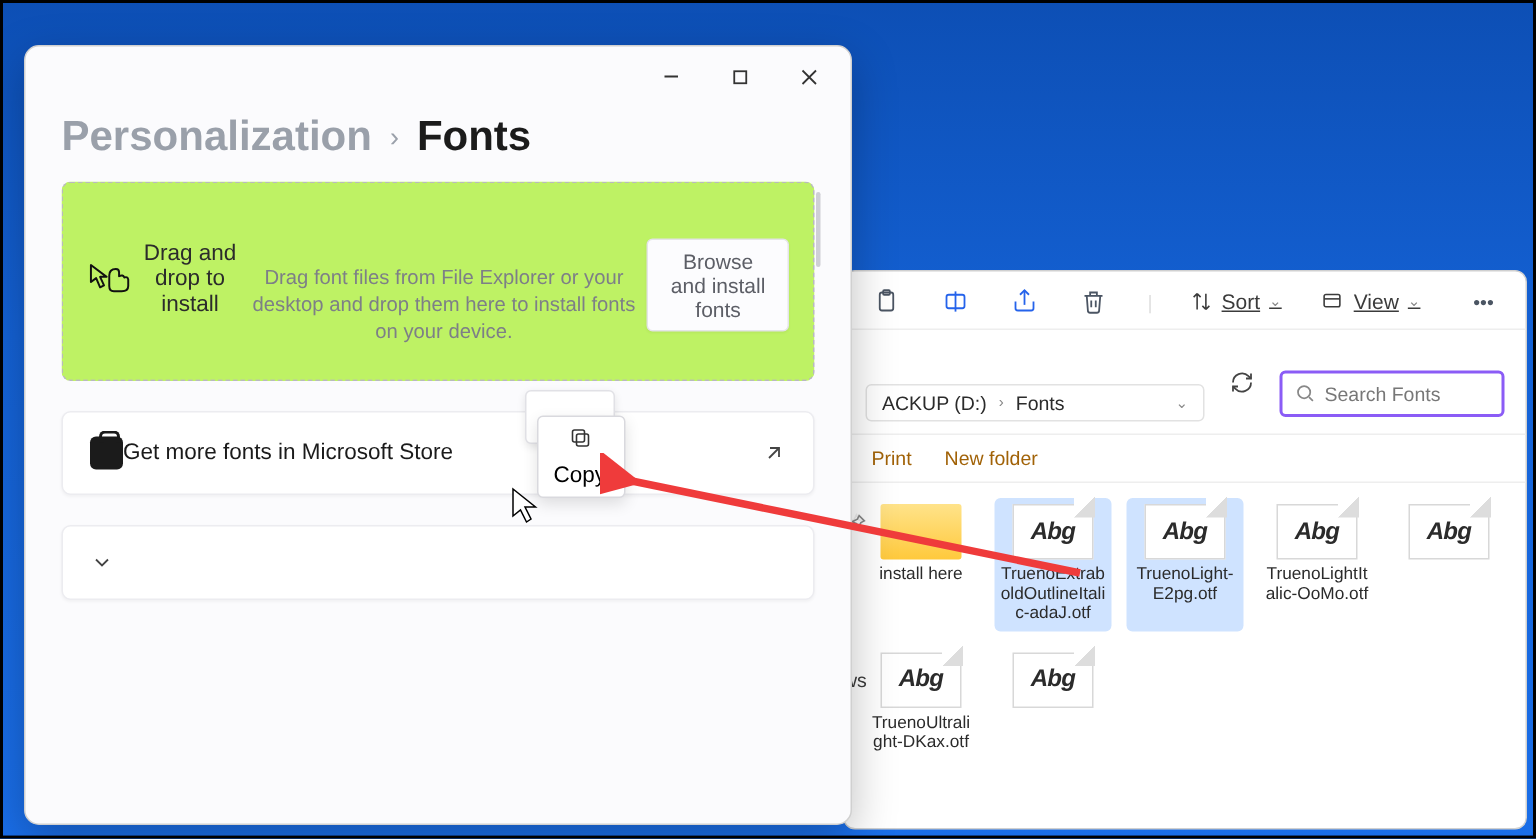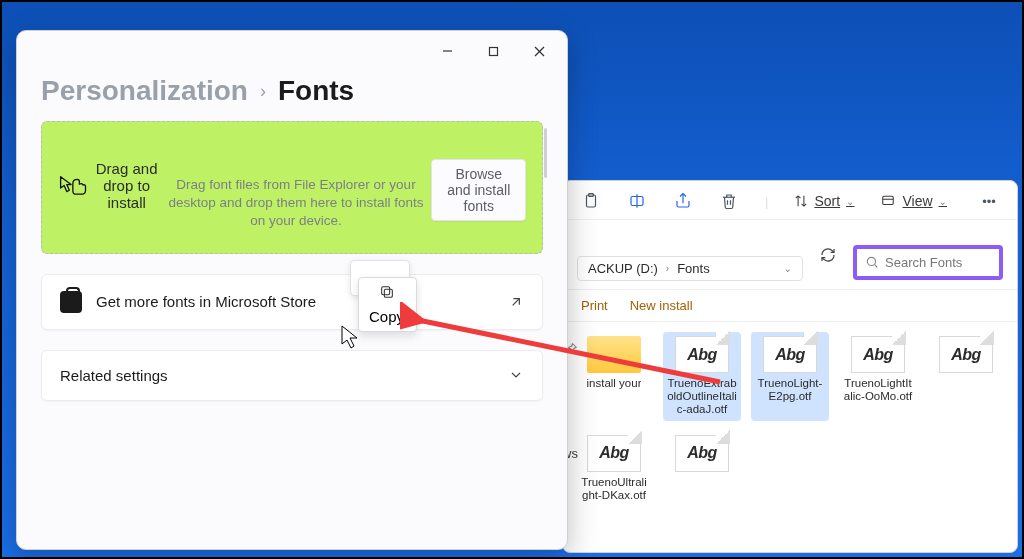--- a/index.html
+++ b/index.html
@@ -26,21 +26,21 @@
   border-bottom:1px solid #eee;
 }
 .tool-ic{width:20px;height:20px;display:flex;align-items:center;justify-content:center;color:#4b5563;}
 .tool-txt{display:flex;align-items:center;gap:6px;color:#3b3b3b;font-size:14px;text-decoration:underline;}
 .explorer-address{
   display:flex; align-items:center; gap:10px; padding:8px 14px; border-bottom:1px solid #eee;
 }
 .addrbar{flex:1;display:flex;align-items:center;gap:8px;border:1px solid #e2e2e2;border-radius:4px;padding:4px 10px;background:#fff;margin-top:28px;}
 .addrbar .chev{color:#888;font-size:10px;}
 .refresh{width:30px;height:30px;display:flex;align-items:center;justify-content:center;}
-.searchbox{width:150px;border:4px solid #8b5cf6;border-radius:4px;padding:6px 8px;display:flex;gap:6px;align-items:center;color:#777;margin-top:15px;}
+.searchbox{width:150px;border:2px solid #8b5cf6;border-radius:4px;padding:6px 8px;display:flex;gap:6px;align-items:center;color:#777;margin-top:15px;}
 .explorer-cmdbar{display:flex;gap:22px;padding:8px 18px;border-bottom:1px solid #eee;font-size:13px;}
 .cmd-link{color:#a16207;}
 .explorer-body{flex:1;padding:10px 12px;display:flex;flex-wrap:wrap;gap:10px 10px;align-content:flex-start;overflow:hidden;}
 .file-item{width:78px;display:flex;flex-direction:column;align-items:center;text-align:center;padding:4px;border-radius:4px;gap:4px;}
 .file-item.selected{background:#cfe3ff;}
 .file-ico{width:54px;height:37px;display:flex;align-items:center;justify-content:center;background:#fff;border:1px solid #d8d8d8;position:relative;}
 .file-ico.folder{background:linear-gradient(180deg,#ffe38a,#ffc93c);border:none;border-radius:2px;}
 .file-ico .fold{position:absolute;top:-6px;right:-2px;width:14px;height:14px;background:linear-gradient(135deg,#fff 50%,#ddd 50%);}
 .file-abg{font-style:italic;font-weight:600;font-size:16px;letter-spacing:-0.5px;}
 .file-abg.bold{font-weight:900;}
@@ -61,21 +61,21 @@
 .bc-sep{font-size:18px;color:#9aa0aa;}
 .bc-current{font-size:28px;font-weight:600;color:#1b1b1b;}
 .dropzone{
   border:1.5px dashed #b9b9bf;border-radius:6px;background:#bef264;
   padding:18px 16px 22px;display:flex;align-items:center;gap:6px;text-align:center;position:relative;
 }
 .dz-title{font-size:15px;color:#2b2b2b;}
 .dz-sub{font-size:13.5px;color:#7d7f87;line-height:1.35;max-width:460px;margin-top:36px;}
 .browse-btn{margin-top:10px;background:#fcfcfe;border:1px solid #e4e4e8;border-radius:4px;padding:6px 14px;font-size:14px;color:#5c5e66;box-shadow:0 1px 2px rgba(0,0,0,.05);}
 .scroll-ind{position:absolute;right:-5px;top:6px;width:3px;height:50px;background:#cfcfd6;border-radius:3px;}
-.card{margin-top:20px;background:#fff;border:1px solid #ececf0;border-radius:6px;padding:16px 18px;display:flex;align-items:center;gap:14px;box-shadow:0 1px 2px rgba(0,0,0,.04);}
+.card{margin-top:20px;background:#fff;border:1px solid #ececf0;border-radius:6px;padding:16px 18px;display:flex;align-items:center;box-shadow:0 1px 2px rgba(0,0,0,.04);}
 .card .grow{flex:1;font-size:15px;color:#1b1b1b;}
 .store-ic{width:22px;height:22px;background:#1b1b1b;border-radius:4px;position:relative;}
 .store-ic::before{content:"";position:absolute;top:-4px;left:6px;width:10px;height:6px;border:2px solid #1b1b1b;border-bottom:none;border-radius:4px 4px 0 0;}
 
 
 .copy-badge{position:absolute;left:356px;top:275px;background:#fff;border:1px solid #d9d9de;border-radius:4px;padding:6px 12px 6px 10px;display:flex;align-items:center;gap:8px;font-size:15px;box-shadow:0 4px 10px rgba(0,0,0,.12);flex-direction:column;}
 .copy-badge::before{content:"";position:absolute;left:-6px;top:-6px;right:24px;bottom:6px;border:1px solid #e1e1e6;border-radius:4px;background:#fff;z-index:-1;}
 .ghost-sheet{position:absolute;left:348px;top:258px;width:60px;height:36px;background:#fff;border:1px solid #e1e1e6;border-radius:4px;box-shadow:0 2px 6px rgba(0,0,0,.1);}
 
 
@@ -160,27 +160,27 @@
       <svg width="14" height="14" viewBox="0 0 24 24" fill="none" stroke="#888" stroke-width="2">
           <circle cx="11" cy="11" r="7"></circle>
           <line x1="21" y1="21" x2="16.65" y2="16.65"></line>
         </svg>
       <span>Search Fonts</span>
     </div>
   </div>
 
   <div class="explorer-cmdbar">
     <span class="cmd-link">Print</span>
-    <span class="cmd-link">New install</span>
+    <span class="cmd-link">New folder</span>
   </div>
 
   <div class="explorer-body" id="explorer-body">
       <div class="file-item">
         <div class="file-ico folder"></div>
-        <div class="file-lbl">install your</div>
+        <div class="file-lbl">install here</div>
       </div>
       <div class="file-item selected">
         <div class="file-ico">
           <div class="fold"></div>
           <span class="file-abg bold">Abg</span>
         </div>
         <div class="file-lbl">TruenoExtraboldOutlineItalic-adaJ.otf</div>
       </div>
       <div class="file-item selected">
         <div class="file-ico">
@@ -267,21 +267,20 @@
     <div class="card">
       <div class="store-ic"></div>
       <div class="grow">Get more fonts in Microsoft Store</div>
       <svg width="16" height="16" viewBox="0 0 24 24" fill="none" stroke="#444" stroke-width="1.8">
           <path d="M7 17L17 7"></path>
           <path d="M8 7h9v9"></path>
         </svg>
     </div>
 
     <div class="card">
-      <div class="grow">Related settings</div>
       <svg width="16" height="16" viewBox="0 0 24 24" fill="none" stroke="#444" stroke-width="1.8">
           <path d="M6 9l6 6 6-6"></path>
         </svg>
     </div>
   </div>
 </div>
 
 <div class="ghost-sheet"></div>
 <div class="copy-badge">
   <svg width="16" height="16" viewBox="0 0 24 24" fill="none" stroke="#333" stroke-width="1.6">

